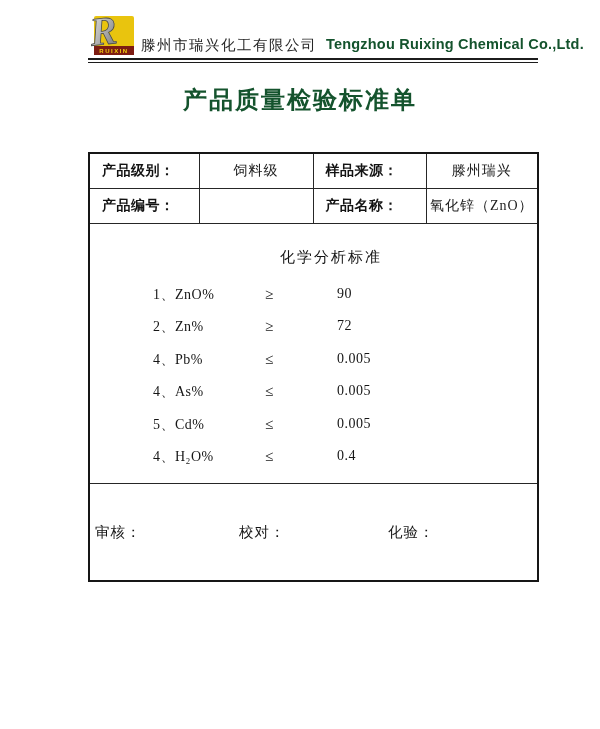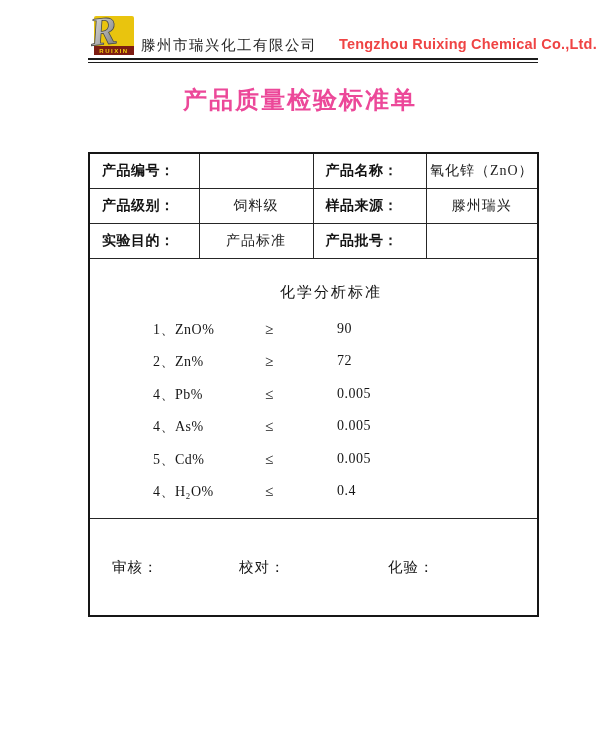--- a/index.html
+++ b/index.html
@@ -11,27 +11,27 @@
   
   .logo-wrap{position:absolute;left:89px;top:15px;width:46px;height:41px;}
   .logo-square{position:absolute;left:5px;top:1px;width:40px;height:39px;background:var(--logo-yellow,#e9c40e);border-radius:2px;}
   .logo-band{position:absolute;left:5px;top:31px;width:40px;height:9px;background:var(--logo-band,#7d1c12);
     display:flex;align-items:center;justify-content:center;}
   .logo-band span{font-family:"Liberation Sans",sans-serif;font-weight:bold;font-size:6px;
     letter-spacing:1.5px;color:var(--logo-letters,#f2d00e);line-height:1;}
   .logo-r{position:absolute;left:-2px;top:-4px;}
   .company-line{position:absolute;left:141px;top:36px;white-space:nowrap;display:flex;align-items:flex-start;}
   .company-cn{font-family:"Liberation Serif","DejaVu Serif",serif;font-size:14.5px;letter-spacing:1.5px;color:#262626;}
-  .company-en{font-family:"Liberation Sans","DejaVu Sans",sans-serif;font-weight:bold;font-size:14.5px;color:#ef4444;margin-left:22px;letter-spacing:.2px;}
+  .company-en{font-family:"Liberation Sans","DejaVu Sans",sans-serif;font-weight:bold;font-size:14.5px;color:#14532d;margin-left:9px;letter-spacing:.2px;}
   .head-rule{position:absolute;left:88px;top:58px;width:450px;height:2px;
     border-top:2px solid #1c1c1c;border-bottom:1px solid #1c1c1c;background:#fff;}
   
   .doc-title{position:absolute;left:0;top:84px;width:600px;text-align:center;
     font-family:"Liberation Sans","DejaVu Sans",sans-serif;font-weight:bold;
-    font-size:24px;letter-spacing:2px;color:#ec4899;}
+    font-size:24px;letter-spacing:2px;color:#14532d;}
   
   .sheet{position:absolute;left:88px;top:152px;}
   table.grid{border-collapse:collapse;table-layout:fixed;width:449px;border:2px solid #161616;}
   table.grid td{border:1px solid #262626;font-size:14px;overflow:hidden;}
   td.lbl{font-family:"Liberation Sans","DejaVu Sans",sans-serif;font-weight:bold;
     padding-left:12px;letter-spacing:.5px;color:#131313;}
   td.val{text-align:center;font-family:"Liberation Serif","DejaVu Serif",serif;color:#1c1c1c;letter-spacing:1px;}
   tr.inforow{height:35px;}
   td.span-cell{border-left:none;border-right:none;border-top:2px solid #161616;border-bottom:none;}
   
@@ -41,21 +41,21 @@
   .chem-row{display:flex;height:32.5px;padding-left:62px;}
   .chem-name{width:112px;letter-spacing:.5px;}
   .chem-op{width:72px;font-size:15px;}
   .chem-val{letter-spacing:.5px;}
   
   td.remarks-cell{height:73px;vertical-align:top;}
   .remarks-label{padding:9px 0 0 5px;font-size:14px;letter-spacing:1px;}
   
   td.signoff-cell{height:94px;position:relative;}
   .signoff-item{position:absolute;top:50%;transform:translateY(-50%);font-size:14.5px;letter-spacing:1px;}
-  .signoff-review{left:22px;}
+  .signoff-review{left:5px;}
   .signoff-proofread{left:149px;}
   .signoff-assay{left:298px;}
 </style>
 </head>
 <body>
 
 <div class="logo-wrap">
   <div class="logo-square"></div>
   <div class="logo-band">
     <span>RUIXIN</span>
@@ -82,36 +82,30 @@
 <div class="sheet">
   <table class="grid">
     <colgroup>
         <col style="width:110px">
         <col style="width:114px">
         <col style="width:113px">
         <col style="width:112px">
       </colgroup>
     <tbody>
       <tr class="inforow">
-        <td class="lbl">产品编号：</td>
-        <td class="val"></td>
-        <td class="lbl">产品名称：</td>
-        <td class="val">氧化锌（ZnO）</td>
-      </tr>
-      <tr class="inforow">
         <td class="lbl">产品级别：</td>
         <td class="val">饲料级</td>
         <td class="lbl">样品来源：</td>
         <td class="val">滕州瑞兴</td>
       </tr>
       <tr class="inforow">
-        <td class="lbl">实验目的：</td>
-        <td class="val">产品标准</td>
-        <td class="lbl">产品批号：</td>
+        <td class="lbl">产品编号：</td>
         <td class="val"></td>
+        <td class="lbl">产品名称：</td>
+        <td class="val">氧化锌（ZnO）</td>
       </tr>
 
       <tr>
         <td class="span-cell chem-cell" colspan="4">
           <div class="chem-heading">化学分析标准</div>
           <div class="chem-list">
             <div class="chem-row">
               <span class="chem-name">1、ZnO%</span>
               <span class="chem-op">≥</span>
               <span class="chem-val">90</span>

